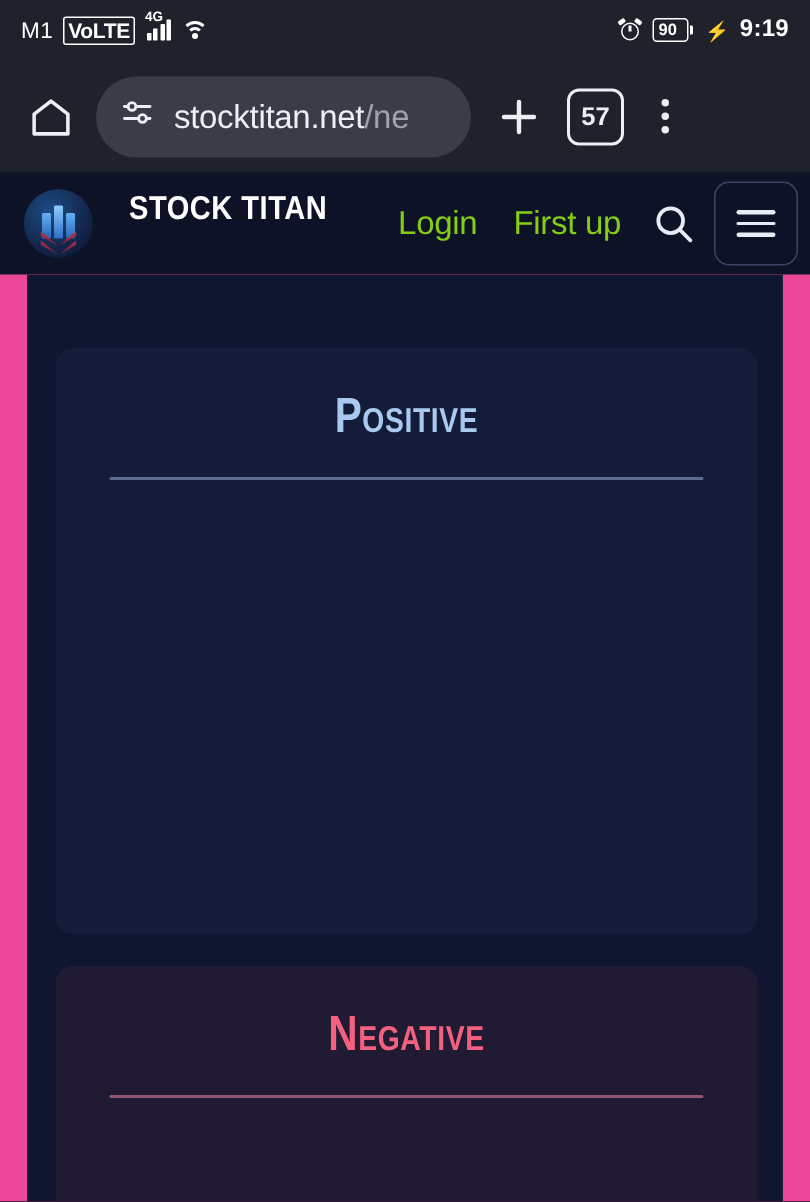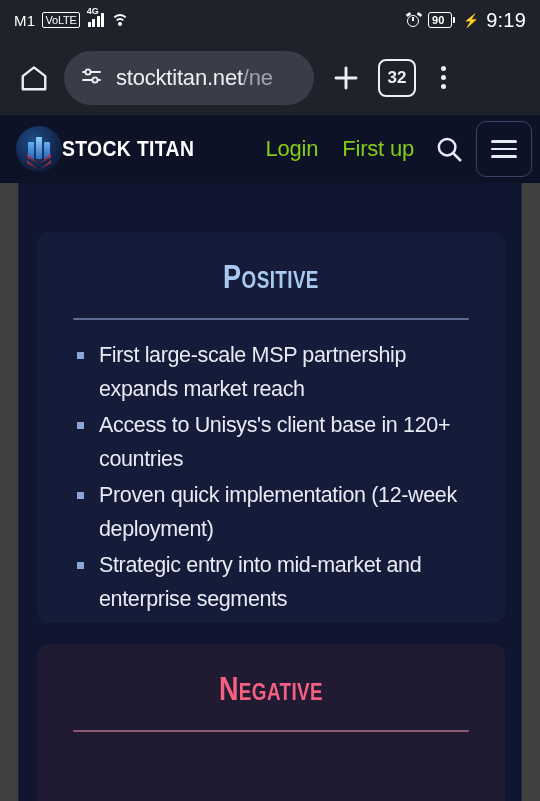--- a/index.html
+++ b/index.html
@@ -17,21 +17,21 @@
     background:#1f222b;
     display:flex; align-items:center;
     padding:0 14px;
     color:#ffffff;
   }
   .sb-left{ display:flex; align-items:center; gap:7px; }
   .sb-right{ margin-left:auto; display:flex; align-items:center; gap:7px; }
   .carrier{ font-size:15px; letter-spacing:.3px; }
   .volte{
     border:1.6px solid #fff; border-radius:2px;
-    font-size:11px; font-weight:400; line-height:1;
+    font-size:14px; font-weight:700; line-height:1;
     padding:1.5px 2px; letter-spacing:-.2px;
   }
   .sig-wrap{ display:flex; align-items:center; gap:1px; position:relative; }
   .gen{ position:absolute; top:-7px; left:0; font-size:9px; font-weight:700; }
   .bar{ width:3px; background:#fff; border-radius:.5px; }
   .bar.b1{ height:5px; } .bar.b2{ height:8px; }
   .bar.b3{ height:11px; } .bar.b4{ height:14px; }
   .sig-wrap .bars{ display:flex; align-items:flex-end; gap:1.5px; margin-left:1px; }
   .wifi{ width:18px; height:14px; position:relative; }
   .wifi i{
@@ -56,21 +56,21 @@
   .alarm .e1{ left:-0.5px; transform:rotate(-35deg); }
   .alarm .e2{ right:-0.5px; transform:rotate(35deg); }
   .batt{ display:flex; align-items:center; }
   .batt .body{
     border:1.7px solid #fff; border-radius:3px;
     font-size:11px; font-weight:600; line-height:1;
     padding:1.5px 3px; min-width:24px; 
   }
   .batt .cap{ width:2px; height:6px; background:#fff; border-radius:0 1px 1px 0; margin-left:1px; }
   .bolt{ font-size:13px; line-height:1; margin-left:1px; }
-  .clock{ font-size:20px; letter-spacing:.2px; }
+  .clock{ font-size:16px; letter-spacing:.2px;font-weight:bold; }
 
   
   .chrome{
     height:75px; width:540px;
     background:#1f222b;
     display:flex; align-items:center;
     padding:0 14px; gap:10px;
   }
   .home-btn{ width:40px; height:40px; display:flex; align-items:center; justify-content:center; flex:0 0 auto; }
   .omnibox{
@@ -97,21 +97,21 @@
     align-items:center; justify-content:center; gap:4px; flex:0 0 auto; }
   .menu-btn span{ width:5px; height:5px; border-radius:50%; background:#eceff4; display:block; }
 
   
   .site-header{
     position:relative; width:540px; height:68px;
     background:#0d1226;
     display:flex; align-items:center;
     padding:0 8px 0 16px; gap:0;
   }
-  .brand{ display:flex; align-items:center; gap:0; flex:0 0 auto; }
+  .brand{ display:flex; gap:24px; flex:0 0 auto; }
   .logo{
     width:46px; height:46px; border-radius:50%;
     background:radial-gradient(circle at 38% 32%, #1d4e86 0%, #13284f 55%, #081026 100%);
     position:relative; overflow:hidden; flex:0 0 auto;
   }
   .logo .b{ position:absolute; bottom:13px; width:6px; border-radius:1px; }
   .logo .b1{ left:12px; height:17px; background:linear-gradient(#63b3f5,#2b63b8); }
   .logo .b2{ left:20px; height:22px; background:linear-gradient(#8fd0ff,#2f6cc4); }
   .logo .b3{ left:28px; height:17px; background:linear-gradient(#63b3f5,#2b63b8); }
   .logo .chev{
@@ -135,21 +135,21 @@
   .hamburger{
     width:56px; height:56px; margin-left:4px;
     border:1px solid #3a4467; border-radius:10px;
     display:flex; flex-direction:column; align-items:center; justify-content:center; gap:5px;
   }
   .hamburger span{ display:block; width:26px; height:2.6px; background:#e6ebf5; border-radius:2px; }
 
   
   .page{
     position:relative; width:540px; height:618px;
-    background:#404040; overflow:hidden;
+    background:#ec4899; overflow:hidden;
   }
   .container{
     position:absolute; left:18px; top:0; width:504px; height:618px;
     background:#101530;
     border-left:1px solid #1b2145; border-right:1px solid #1b2145;
   }
   .card{
     position:absolute; left:18px; width:468px;
     border-radius:12px; padding:26px 36px 28px;
   }
@@ -237,21 +237,21 @@
   </div>
 
   <div class="plus-btn">
     <svg width="32" height="32" viewBox="0 0 24 24" stroke="#eceff4" stroke-width="2.2" stroke-linecap="round">
       <line x1="12" y1="4.5" x2="12" y2="19.5"></line>
       <line x1="4.5" y1="12" x2="19.5" y2="12"></line>
     </svg>
   </div>
 
   <div class="tabs-btn">
-    <span>32</span>
+    <span>57</span>
   </div>
 
   <div class="menu-btn">
     <span></span>
       <span></span>
       <span></span>
   </div>
 </div>
 
 <div class="site-header">
@@ -282,26 +282,20 @@
     </div>
   </div>
 </div>
 
 <div class="page">
   <div class="container">
 
     <div class="card card-positive">
       <div class="card-title">Positive</div>
       <div class="divider"></div>
-      <ul>
-        <li>First large-scale MSP partnership expands market reach</li>
-        <li>Access to Unisys's client base in 120+ countries</li>
-        <li>Proven quick implementation (12-week deployment)</li>
-        <li>Strategic entry into mid-market and enterprise segments</li>
-      </ul>
     </div>
 
     <div class="card card-negative">
       <div class="card-title">Negative</div>
       <div class="divider"></div>
     </div>
 
   </div>
 </div>
 

